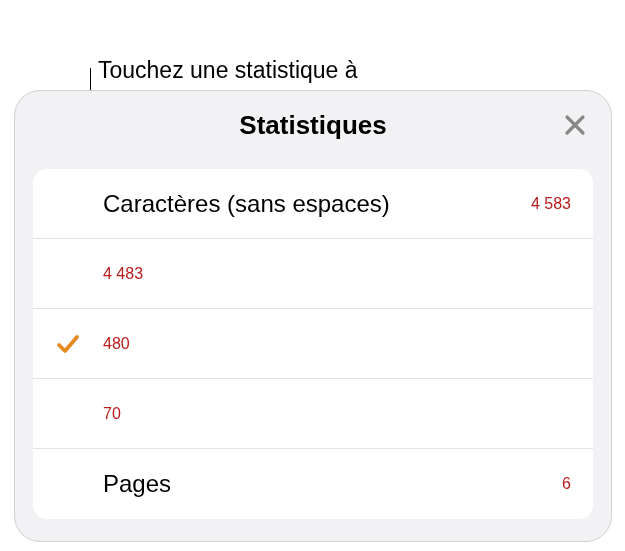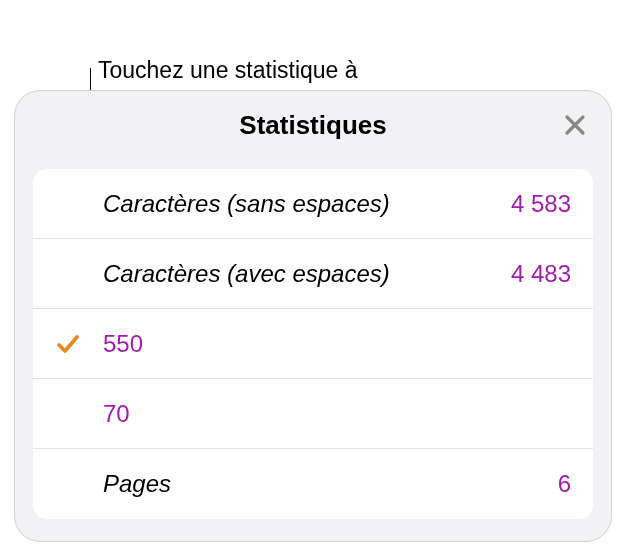--- a/index.html
+++ b/index.html
@@ -108,25 +108,24 @@
       stroke: #e58a1f;
       stroke-width: 3.8;
       stroke-linecap: round;
       stroke-linejoin: round;
       fill: none;
     }
     .label {
       flex: 1;
       font-size: 24px;
       color: #000;
-      font-style: italic;
     }
     .value {
-      font-size: 24px;
-      color: #a21caf;
+      font-size: 16px;
+      color: #b91c1c;
     }
   </style>
 </head>
 <body>
 
 <div class="callout-text">
   <span>Touchez une statistique à</span><br>
 </div>
 <div class="callout-line"></div>
 
@@ -143,31 +142,30 @@
   <div class="list">
 
     <div class="row">
       <div class="check-col"></div>
       <div class="label">Caractères (sans espaces)</div>
       <div class="value">4 583</div>
     </div>
 
     <div class="row">
       <div class="check-col"></div>
-      <div class="label">Caractères (avec espaces)</div>
       <div class="value">4 483</div>
     </div>
 
     <div class="row">
       <div class="check-col">
         <svg width="26" height="26" viewBox="0 0 26 26">
           <polyline points="4,14 10,20 22,6"></polyline>
         </svg>
       </div>
-      <div class="value">550</div>
+      <div class="value">480</div>
     </div>
 
     <div class="row">
       <div class="check-col"></div>
       <div class="value">70</div>
     </div>
 
     <div class="row">
       <div class="check-col"></div>
       <div class="label">Pages</div>

